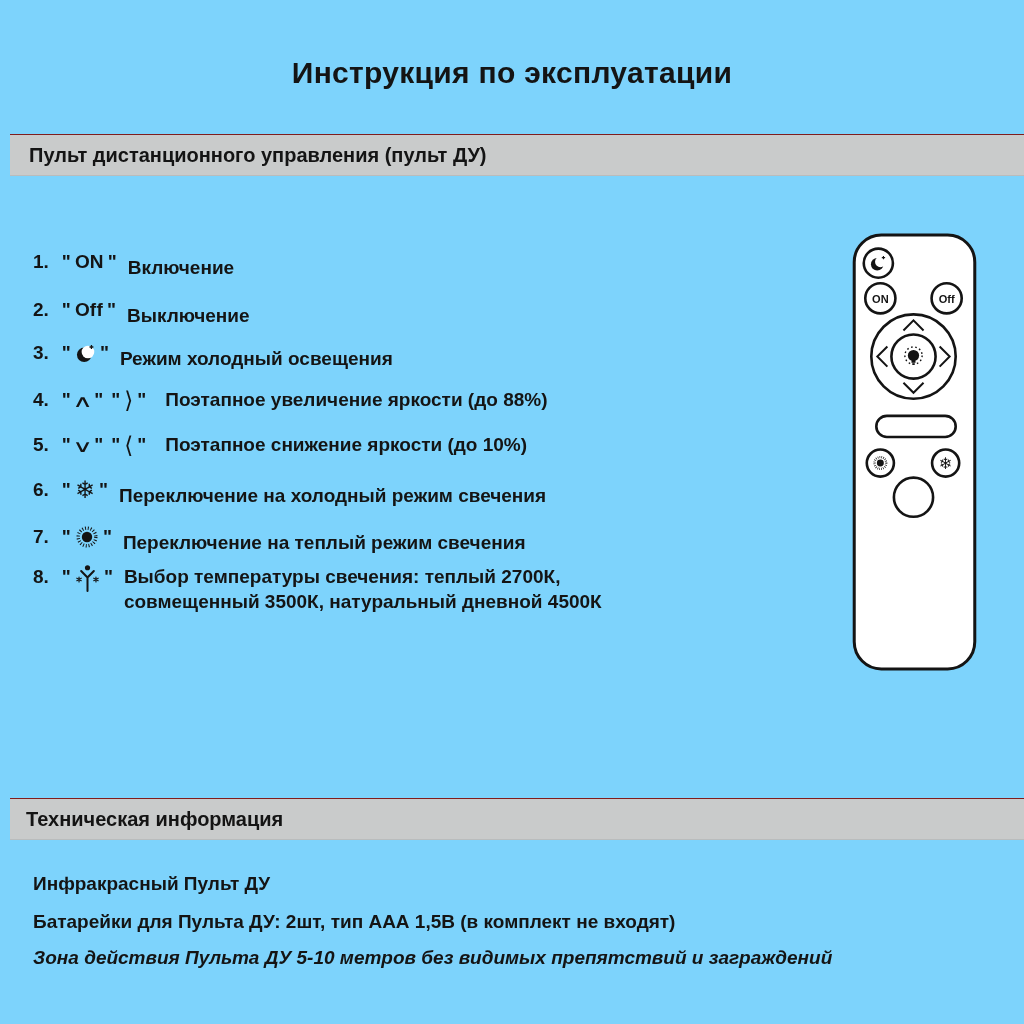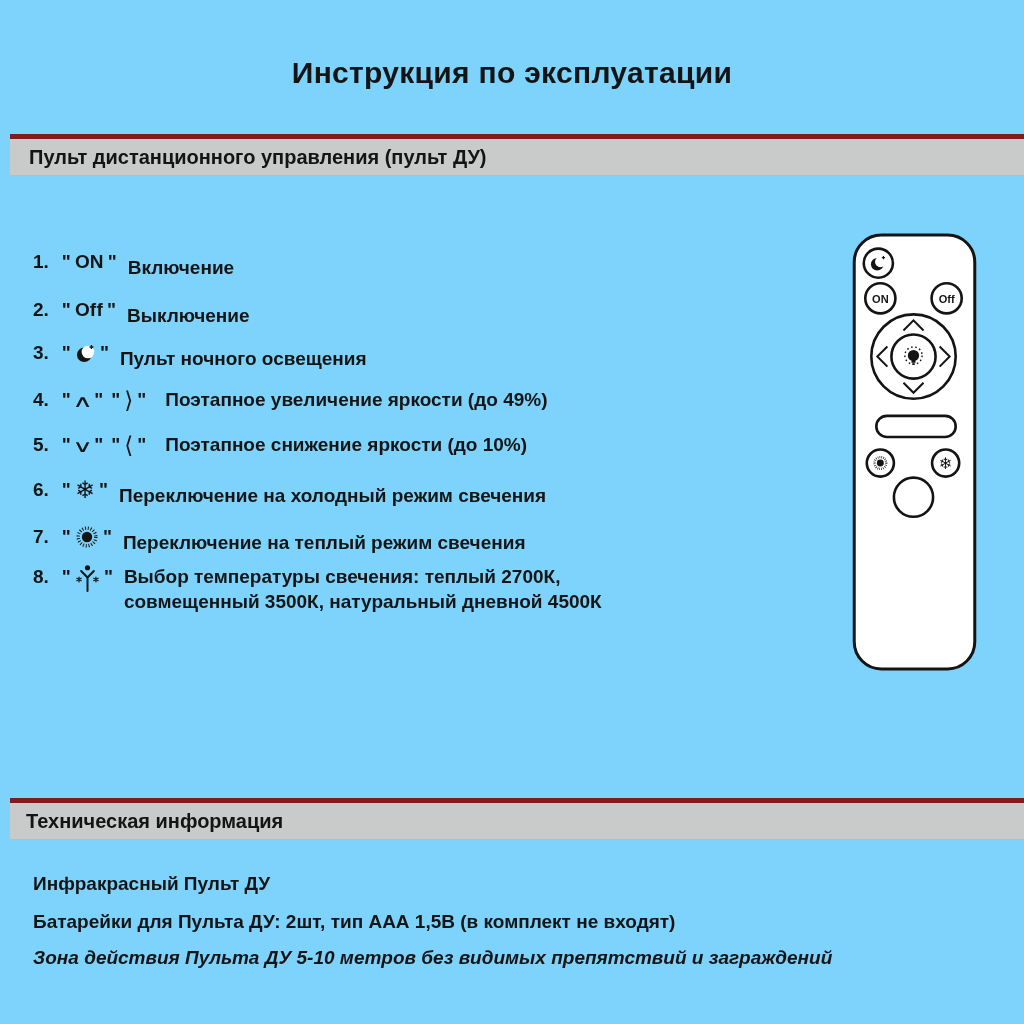--- a/index.html
+++ b/index.html
@@ -6,21 +6,21 @@
   .page{
     position:relative;width:1024px;height:1024px;background:#7dd3fc;overflow:hidden;
     font-family:"Liberation Sans",sans-serif;color:#141414;
   }
   .page-title{
     position:absolute;top:56px;left:0;width:100%;text-align:center;
     font-size:30px;font-weight:bold;letter-spacing:.3px;
   }
   .bar{
     position:absolute;left:10px;right:0;height:42px;background:#c9cbcb;
-    border-top:5px solid #7f1d1d;border-bottom:1px solid #babcbc;
+    border-top:1px solid #7f1d1d;border-bottom:1px solid #babcbc;
     display:flex;align-items:center;padding-left:19px;box-sizing:border-box;
     font-size:20px;font-weight:bold;
   }
   .bar-remote{top:134px;}
   .bar-tech{top:798px;padding-left:16px;}
   .row{
     position:absolute;left:33px;height:32px;display:flex;align-items:center;
     font-size:19px;font-weight:bold;white-space:nowrap;
   }
   .row .num{margin-right:9px;}
@@ -105,32 +105,32 @@
     <span class="desc">Выключение</span>
   </div>
 
   <div class="row" style="top:337px">
     <span class="num">3.</span>
     <span class="q">"</span>
     <svg class="ic ic-moon-s">
         <use href="#ic-moon"></use>
       </svg>
     <span class="q">"</span>
-    <span class="desc">Пульт ночного освещения</span>
+    <span class="desc">Режим холодный освещения</span>
   </div>
 
   <div class="row" style="top:384px">
     <span class="num">4.</span>
     <span class="q">"</span>
     <span class="g-wedge">∧</span>
     <span class="q">"</span>
     <span class="q">"</span>
     <span class="g-angle">⟩</span>
     <span class="q">"</span>
-    <span class="desc-far">Поэтапное увеличение яркости (до 49%)</span>
+    <span class="desc-far">Поэтапное увеличение яркости (до 88%)</span>
   </div>
 
   <div class="row" style="top:429px">
     <span class="num">5.</span>
     <span class="q">"</span>
     <span class="g-wedge">∨</span>
     <span class="q">"</span>
     <span class="q">"</span>
     <span class="g-angle">⟨</span>
     <span class="q">"</span>

